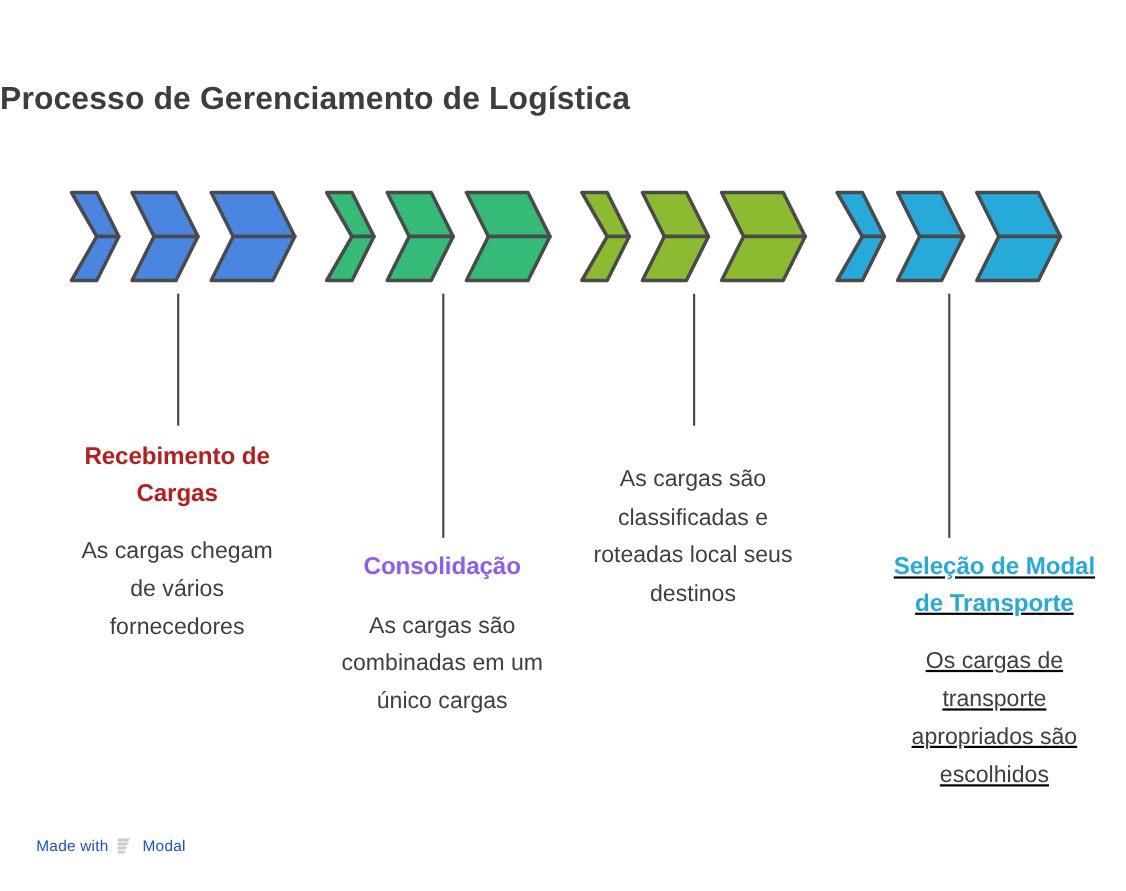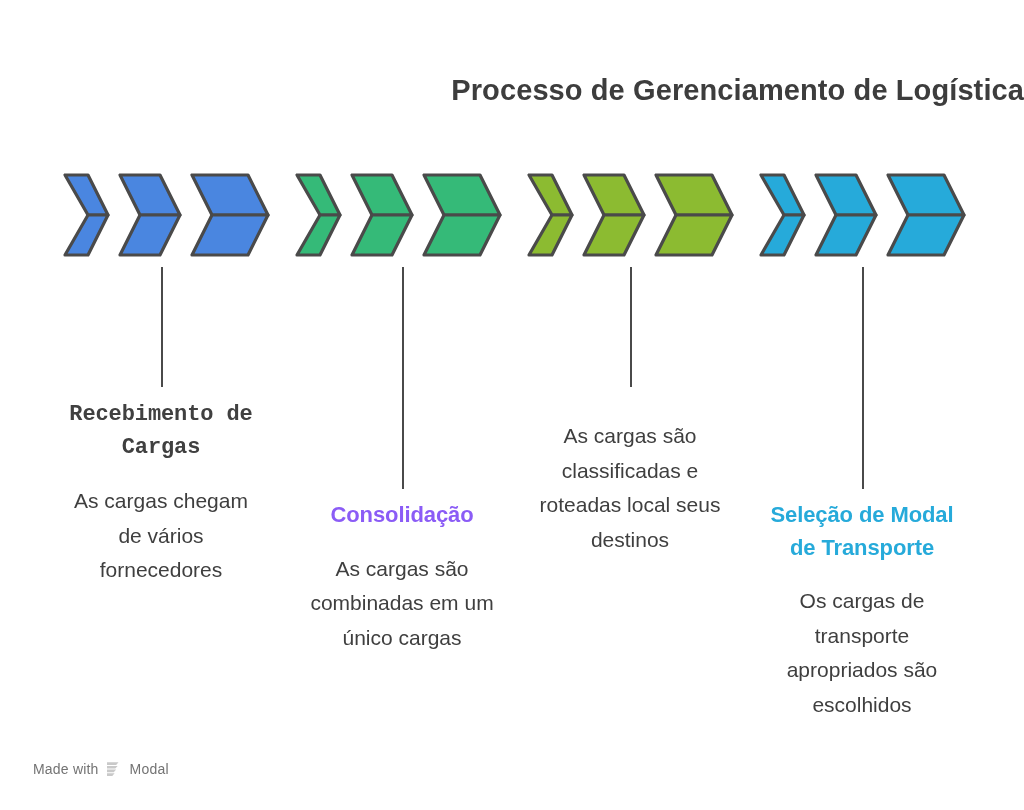--- a/index.html
+++ b/index.html
@@ -16,21 +16,21 @@
     height: 810px;
     background: #ffffff;
   }
 
   
   #page-title {
     position: absolute;
     top: 74px;
     left: 0;
     width: 1024px;
-    text-align: right;
+    text-align: left;
     font-size: 29px;
     font-weight: bold;
     color: #3d3d3d;
     letter-spacing: 0.1px;
   }
 
   
   .chev-group {
     position: absolute;
     top: 172px;
@@ -65,21 +65,21 @@
   }
 
   
   #watermark {
     position: absolute;
     left: 33px;
     top: 761px;
     display: flex;
     align-items: center;
     gap: 7px;
-    color: #737373;
+    color: #1d4ed8;
     font-size: 14px;
     letter-spacing: 0.2px;
   }
   #watermark svg { display: block; }
 </style>
 </head>
 <body>
 
 <div id="stage">
 
@@ -136,34 +136,34 @@
       </g>
     </svg>
   </div>
 
   <div class="connector" style="left:161px; top:267px; height:120px;"></div>
   <div class="connector" style="left:402px; top:267px; height:222px;"></div>
   <div class="connector" style="left:630px; top:267px; height:120px;"></div>
   <div class="connector" style="left:862px; top:267px; height:222px;"></div>
 
   <div class="step-col" style="left:61px; top:399px;">
-    <div class="step-head" style="color:#404040;font-family:Liberation Mono, monospace;">Recebimento de Cargas</div>
+    <div class="step-head" style="color:#b91c1c;">Recebimento de Cargas</div>
     <div class="step-body">As cargas chegam de vários fornecedores</div>
   </div>
 
   <div class="step-col" style="left:302px; top:499px;">
     <div class="step-head" style="color:#8b5cf6;text-align:center;">Consolidação</div>
     <div class="step-body">As cargas são combinadas em um único cargas</div>
   </div>
 
   <div class="step-col" style="left:530px; top:399px;">
     <div class="step-body">As cargas são classificadas e roteadas local seus destinos</div>
   </div>
 
-  <div class="step-col" style="left:762px; top:499px;">
+  <div class="step-col" style="left:804px; top:499px;text-decoration:underline;">
     <div class="step-head" style="color:#26aada;">Seleção de Modal de Transporte</div>
     <div class="step-body">Os cargas de transporte apropriados são escolhidos</div>
   </div>
 
   <div id="watermark">
     <span>Made with</span>
     <span>
       <svg width="17" height="16" viewBox="0 0 17 16">
         <g fill="#c9c9c9">
           <polygon points="1,1.2 12.5,1.2 10.2,3.9 1,3.9"></polygon>

